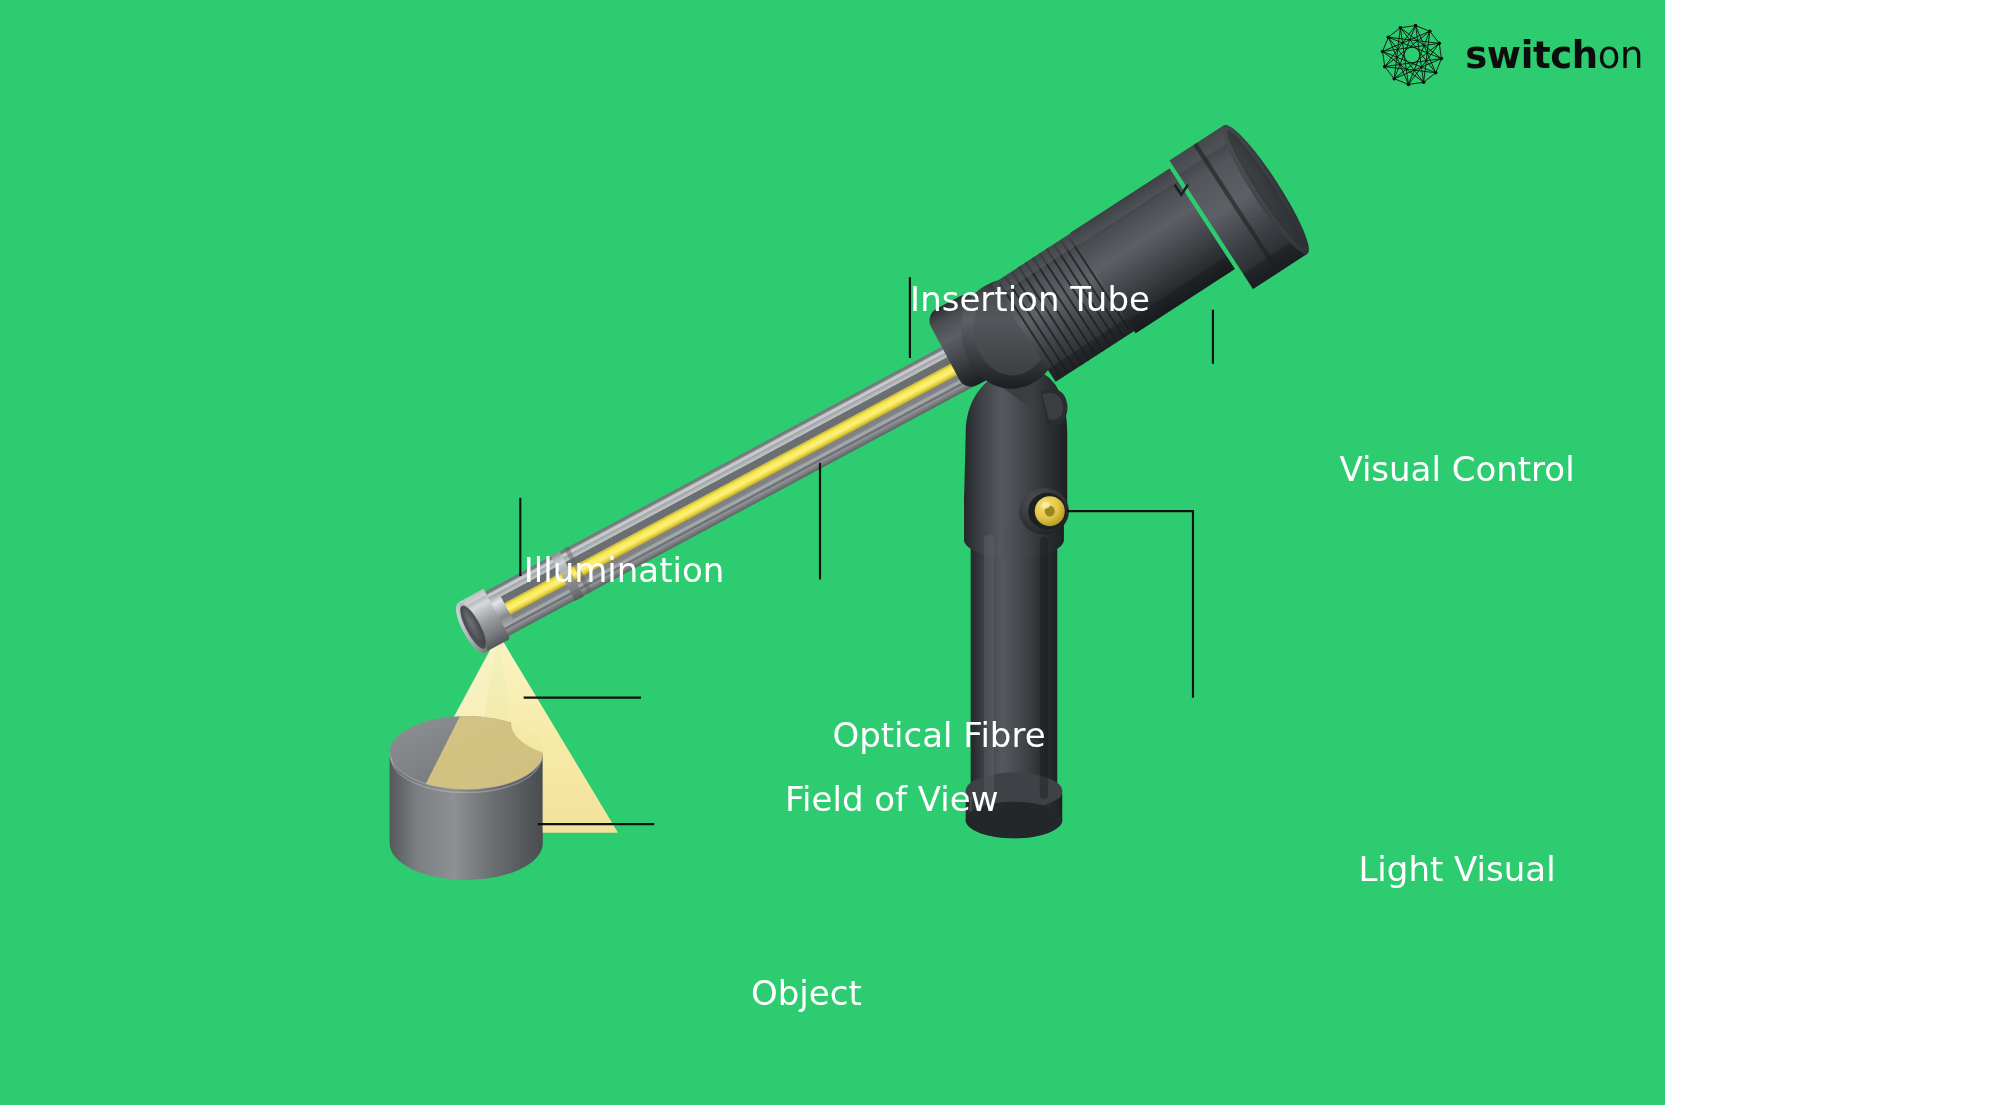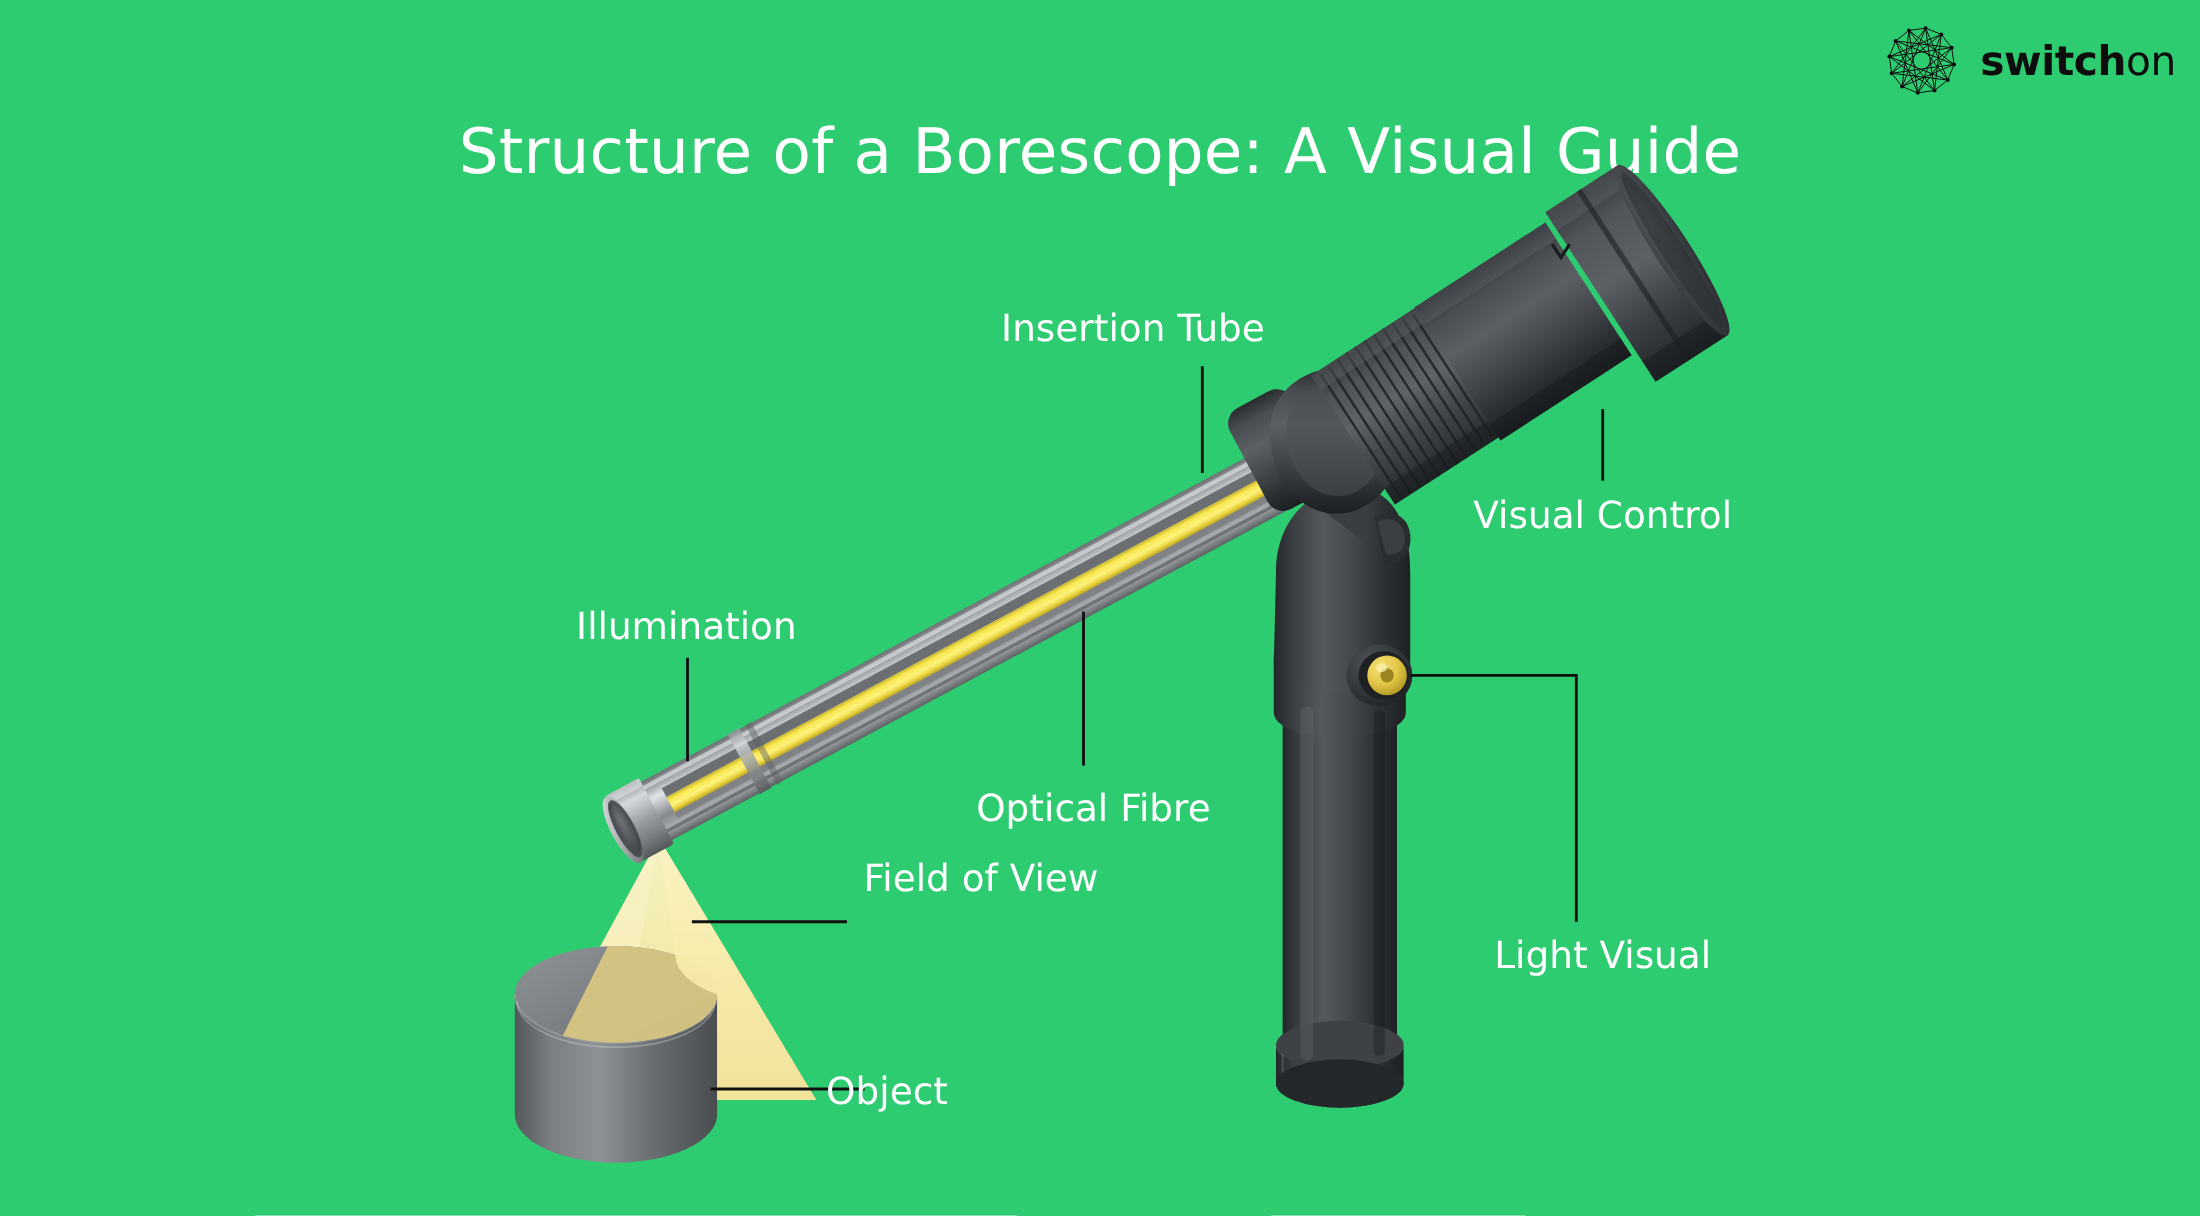--- a/index.html
+++ b/index.html
@@ -4,21 +4,21 @@
 <title>Structure of a Borescope: A Visual Guide</title>
 <style>
   * { margin:0; padding:0; box-sizing:border-box; }
   html, body {
     width:2000px; height:1105px;
     overflow:hidden;
     font-family:"DejaVu Sans", sans-serif;
   }
   #stage {
     position:relative;
-    width:2000px; height:1105px;
+    width:1665px; height:1105px;
     background:#2ECC71;
     overflow:hidden;
   }
   #brand {
     position:absolute;
     top:16px; right:22px;
     display:flex; align-items:center; gap:14px;
   }
   #brand-mark { display:block; }
   #brand-text {
@@ -112,21 +112,20 @@
           <circle cx="12.27" cy="45.45" r="2.3"></circle>
           <circle cx="19.60" cy="27.20" r="2.3"></circle>
           <circle cx="35.08" cy="15.05" r="2.3"></circle>
         </g>
     </svg>
     <div id="brand-text">
       <span class="b-strong">switch</span><span class="b-light">on</span>
     </div>
   </div>
 
-  <div id="title">Structure of a Borescope: A Visual Guide</div>
 
   <svg id="scene" viewBox="0 0 2000 1105">
     <defs>
 
       <linearGradient id="gTube" x1="0" y1="0" x2="0" y2="1">
         <stop offset="0" stop-color="#6E7174"></stop>
         <stop offset="0.14" stop-color="#9FA3A6"></stop>
         <stop offset="0.30" stop-color="#E2E5E7"></stop>
         <stop offset="0.46" stop-color="#B5B9BC"></stop>
         <stop offset="0.62" stop-color="#85888B"></stop>
@@ -385,21 +384,21 @@
       <polyline points="1282,614 1433,614 1433,838"></polyline>
     </g>
   </svg>
 
   <div class="lbl center" style="left:1030px; top:282px;">Insertion Tube</div>
 
   <div class="lbl center" style="left:1457px; top:452px;">Visual Control</div>
 
   <div class="lbl center" style="left:624px; top:553px;text-align:right;">Illumination</div>
 
-  <div class="lbl center" style="left:994px; top:718px;">Optical Fibre</div>
+  <div class="lbl center" style="left:939px; top:718px;">Optical Fibre</div>
 
   <div class="lbl" style="left:785px; top:782px;">Field of View</div>
 
   <div class="lbl center" style="left:1457px; top:852px;">Light Visual</div>
 
   <div class="lbl" style="left:751px; top:976px;">Object</div>
 
 </div>
 
 </body></html>

